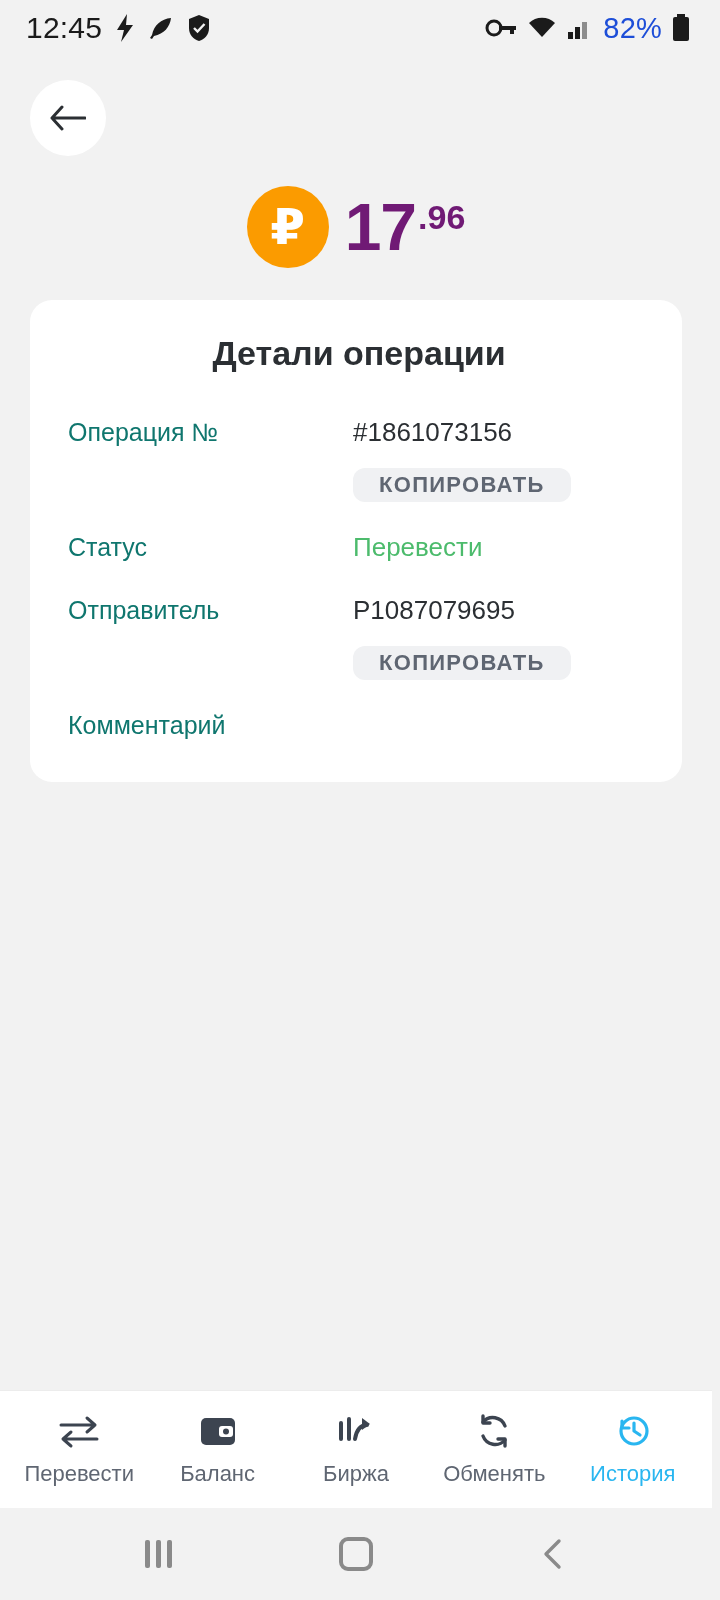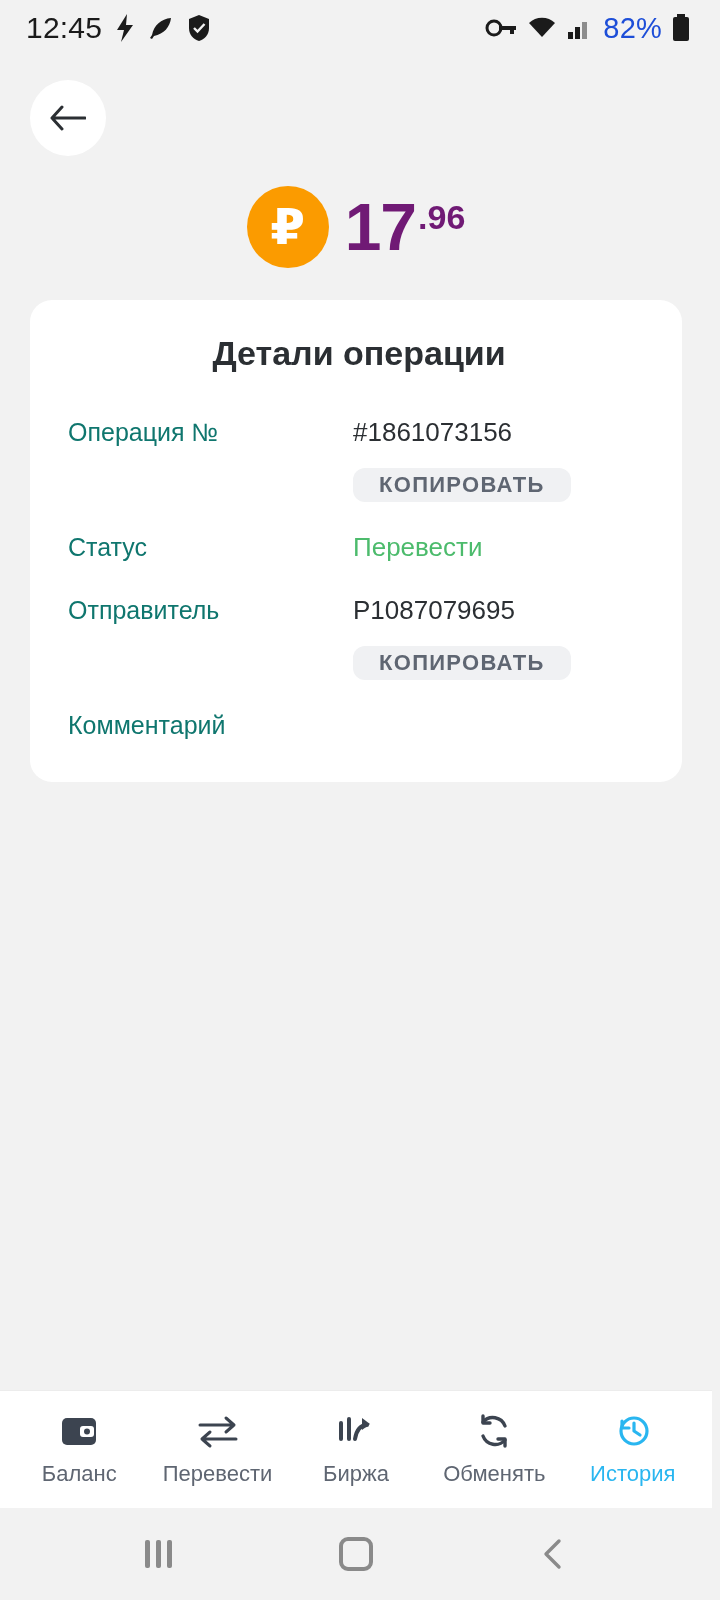--- a/index.html
+++ b/index.html
@@ -323,36 +323,36 @@
     <div class="row">
       <div class="row-label">Комментарий</div>
     </div>
   </div>
 
   <div class="spacer"></div>
 
   <div class="bottom-nav">
     <div class="nav-item">
       <span>
+        <svg class="icon-svg" width="44" height="36" viewBox="0 0 44 36">
+            <path d="M4 12h34m-8-7l8 7-8 7" stroke="#3c4450" stroke-width="3" fill="none" stroke-linecap="round" stroke-linejoin="round"></path>
+            <path d="M40 26H6m8-7l-8 7 8 7" stroke="#3c4450" stroke-width="3" fill="none" stroke-linecap="round" stroke-linejoin="round"></path>
+          </svg>
+      </span>
+      <span class="nav-label">Перевести</span>
+    </div>
+    <div class="nav-item">
+      <span>
         <svg class="icon-svg" width="40" height="36" viewBox="0 0 40 36">
             <rect x="3" y="5" width="34" height="27" rx="5" fill="#3c4450"></rect>
             <rect x="21" y="13" width="14" height="11" rx="3" fill="#ffffff"></rect>
             <circle cx="28" cy="18.5" r="3" fill="#3c4450"></circle>
           </svg>
       </span>
       <span class="nav-label">Баланс</span>
-    </div>
-    <div class="nav-item">
-      <span>
-        <svg class="icon-svg" width="44" height="36" viewBox="0 0 44 36">
-            <path d="M4 12h34m-8-7l8 7-8 7" stroke="#3c4450" stroke-width="3" fill="none" stroke-linecap="round" stroke-linejoin="round"></path>
-            <path d="M40 26H6m8-7l-8 7 8 7" stroke="#3c4450" stroke-width="3" fill="none" stroke-linecap="round" stroke-linejoin="round"></path>
-          </svg>
-      </span>
-      <span class="nav-label">Перевести</span>
     </div>
     <div class="nav-item">
       <span>
         <svg class="icon-svg" width="44" height="36" viewBox="0 0 44 36">
             <rect x="5" y="8" width="4" height="20" rx="2" fill="#3c4450"></rect>
             <rect x="13" y="4" width="4" height="24" rx="2" fill="#3c4450"></rect>
             <path d="M21 26c2-12 8-14 12-14" stroke="#3c4450" stroke-width="4" fill="none" stroke-linecap="round"></path>
             <path d="M28 5l8 6-8 6z" fill="#3c4450"></path>
           </svg>
       </span>

